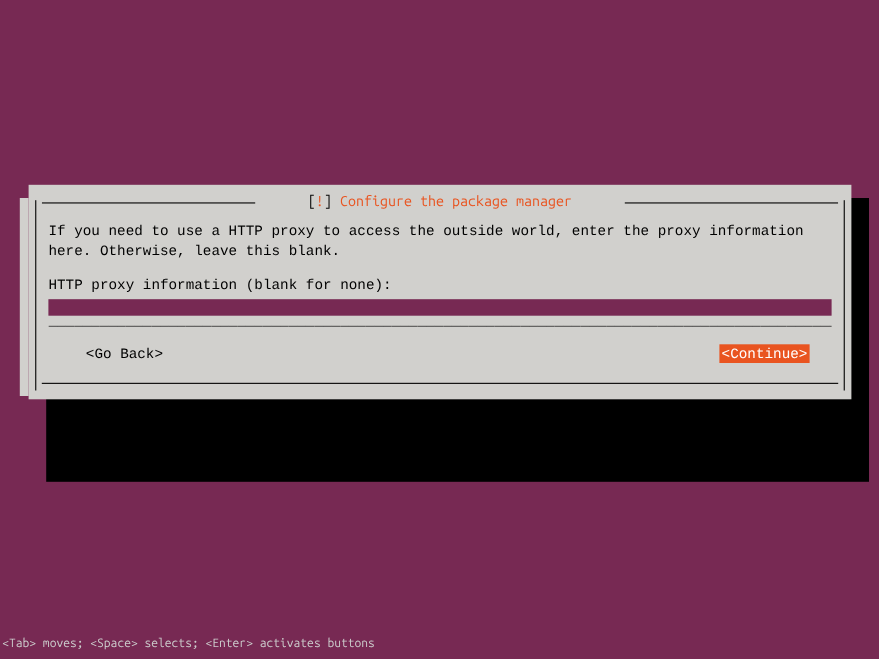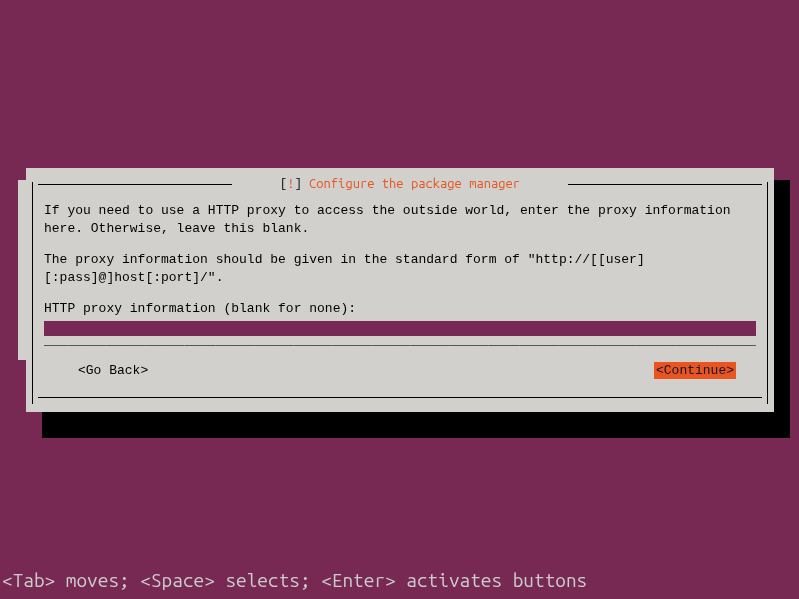--- a/index.html
+++ b/index.html
@@ -97,42 +97,42 @@
     .button-row {
       display: flex;
       justify-content: space-between;
       padding: 0 20px 0 34px;
     }
     .btn-goback {
       color: #000;
     }
     .btn-continue {
       background-color: #e95420;
-      color: #0f172a;
+      color: #ffffff;
       padding: 0 2px;
     }
     .border-bottom {
       border-top: 1px solid #000;
       margin-top: 14px;
     }
     .side-border-left, .side-border-right {
       position: absolute;
       top: 14px;
       bottom: 8px;
       width: 1px;
       background-color: #000;
     }
     .side-border-left { left: 6px; }
     .side-border-right { right: 6px; }
     .footer-help {
       position: absolute;
       left: 2px;
       bottom: 8px;
       color: #ccc;
-      font-size: 19px;
+      font-size: 11px;
     }
   </style>
 </head>
 <body>
 
 <div class="outer-hint"></div>
 <div class="shadow"></div>
 
 <div class="dialog">
   <div class="side-border-left"></div>
@@ -142,21 +142,20 @@
     <div class="border-line"></div>
     <div class="title-wrap">
       <span class="title-bracket">[</span><span class="title-bang">!</span><span class="title-bracket">]</span>
       <span class="title-text">Configure the package manager</span>
     </div>
     <div class="border-line"></div>
   </div>
 
   <div class="content">
     <div class="para">If you need to use a HTTP proxy to access the outside world, enter the proxy information here. Otherwise, leave this blank.</div>
-    <div class="para">The proxy information should be given in the standard form of "http://[[user][:pass]@]host[:port]/".</div>
     <div class="prompt">HTTP proxy information (blank for none):</div>
     <div class="input-field"></div>
     <div class="underline-row">________________________________________________________________________________________________________________________</div>
     <div class="button-row">
       <span class="btn-goback">&lt;Go Back&gt;</span>
       <span class="btn-continue">&lt;Continue&gt;</span>
     </div>
   </div>
 
   <div class="border-bottom"></div>

